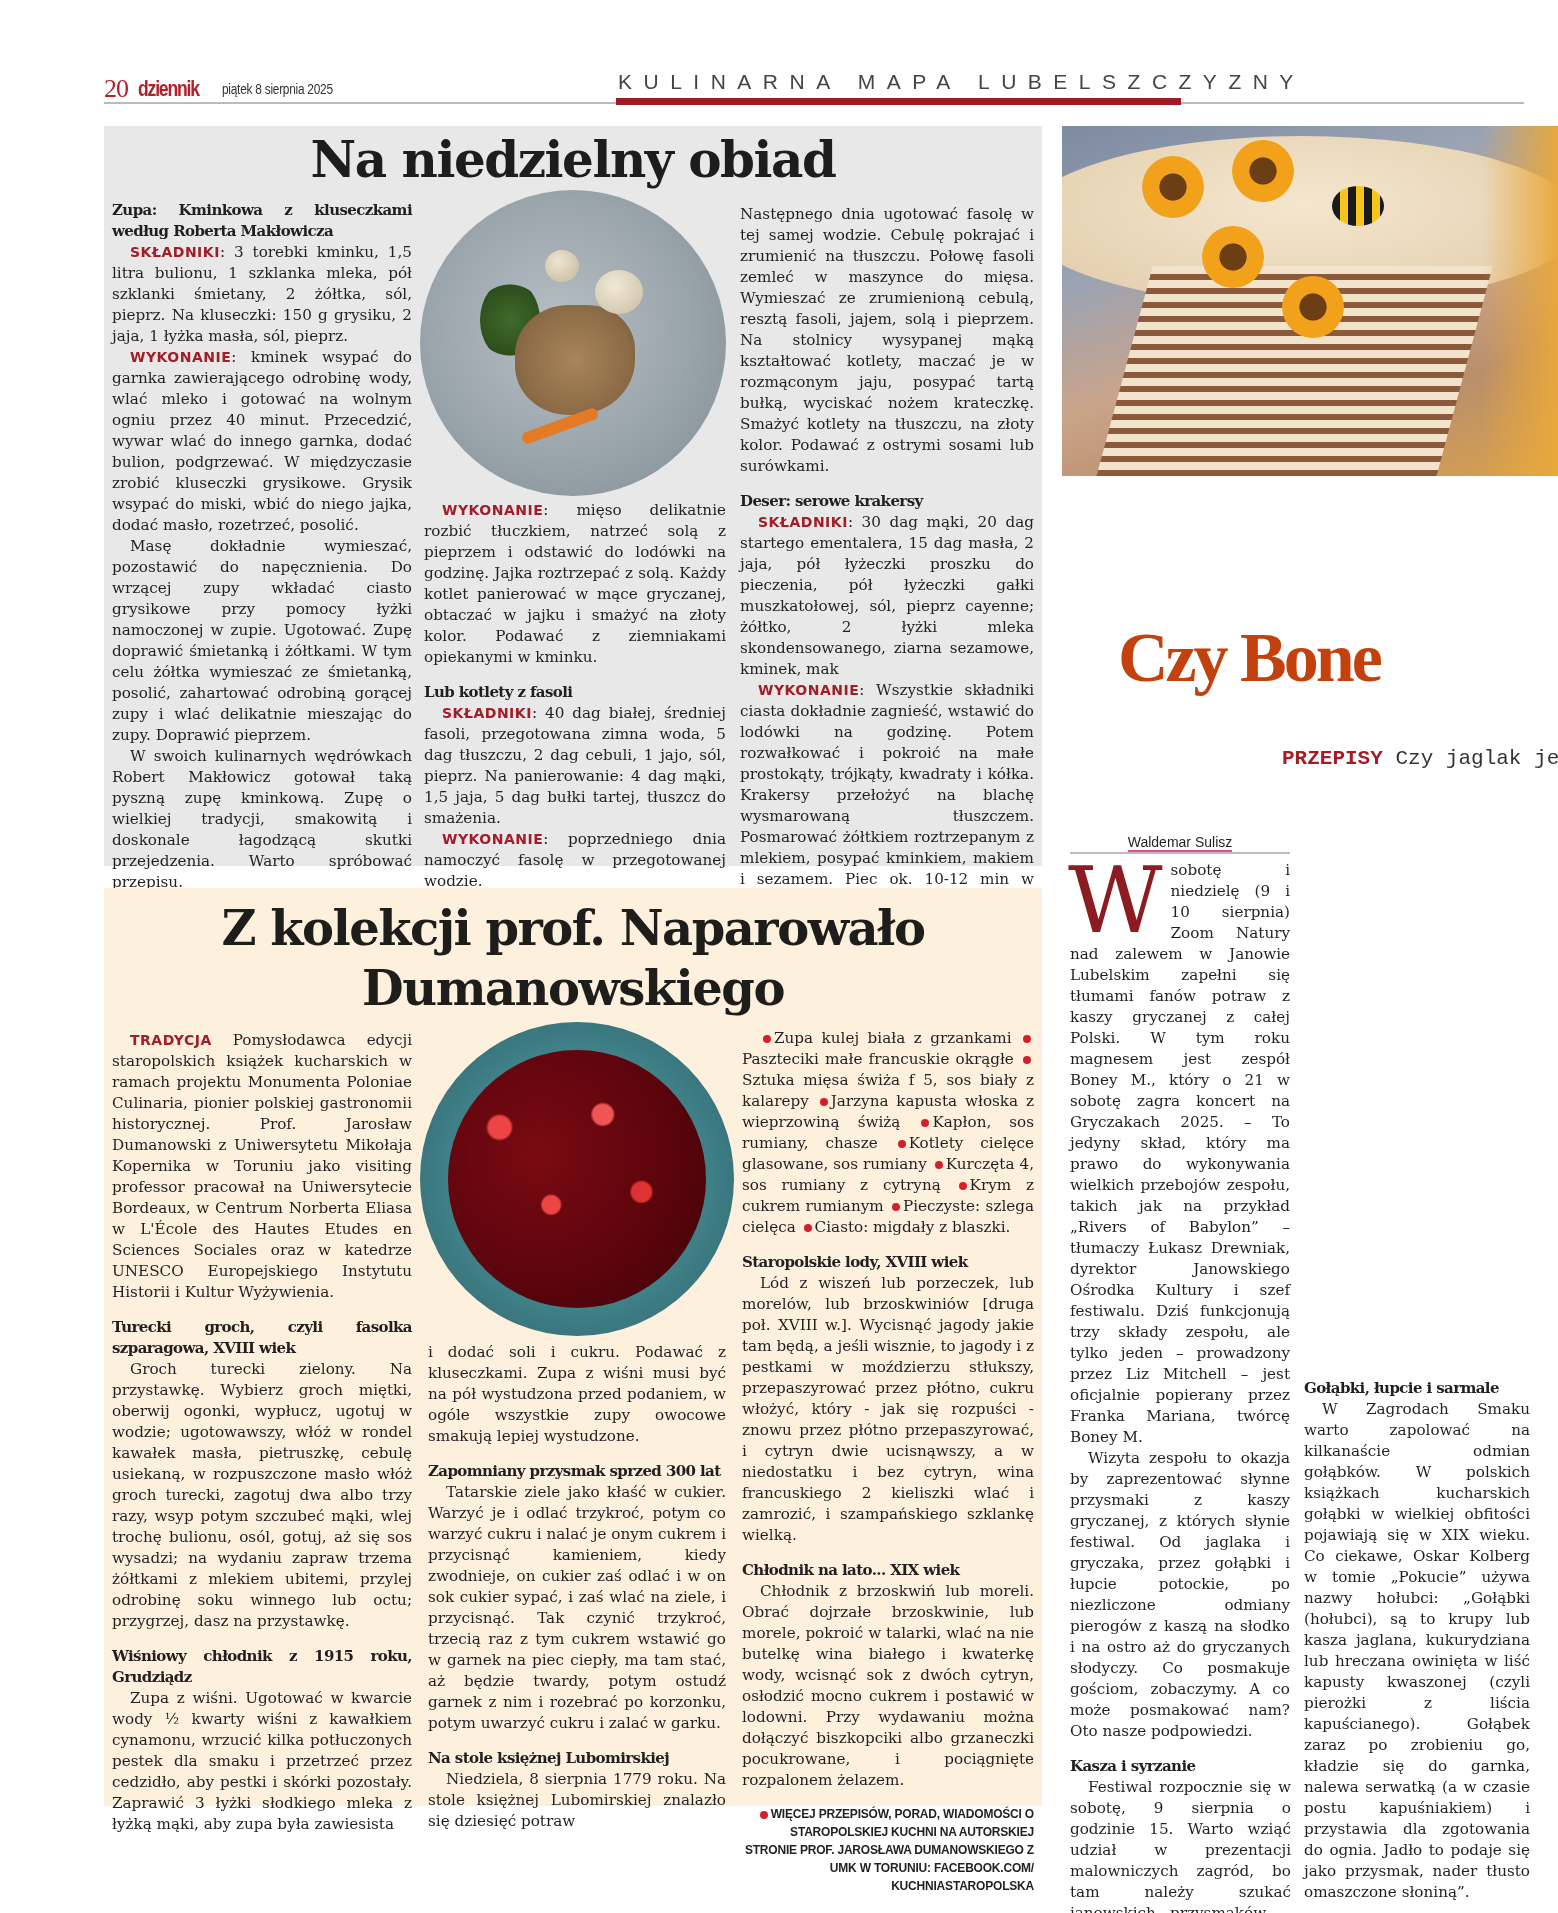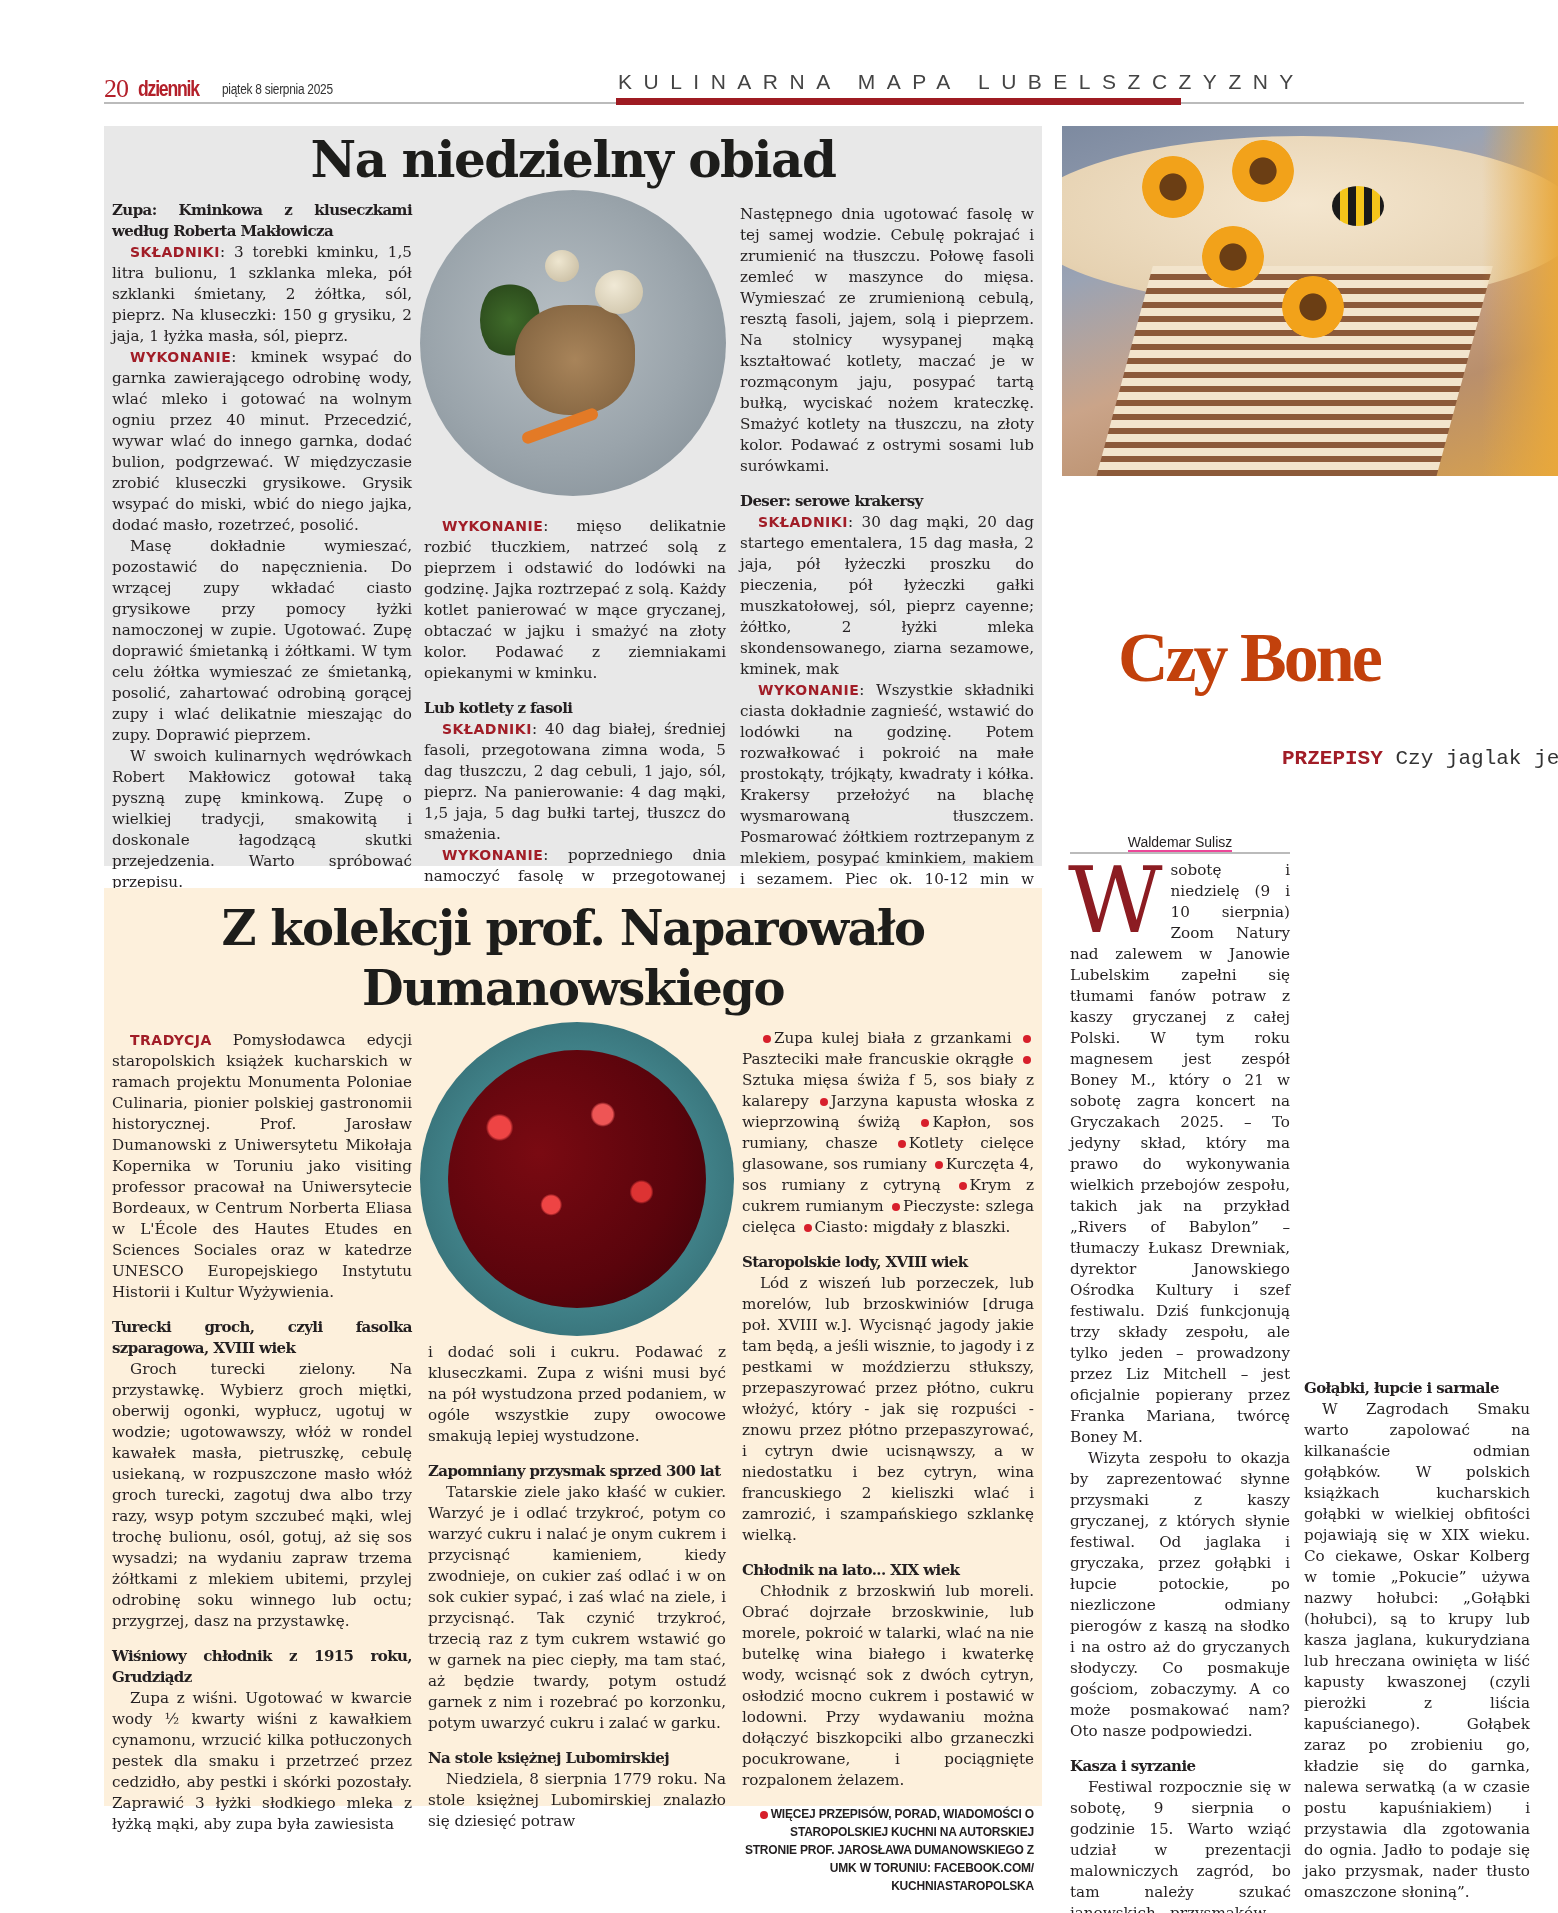--- a/index.html
+++ b/index.html
@@ -89,21 +89,21 @@
 <div class="col" style="left:112px; top:200px; width:300px;">
   <p class="sub first">Zupa: Kminkowa z kluseczkami według Roberta Makłowicza</p>
   <p><span class="kw">SKŁADNIKI</span><span>: 3 torebki kminku, 1,5 litra bulionu, 1 szklanka mleka, pół szklanki śmietany, 2 żółtka, sól, pieprz. Na kluseczki: 150 g grysiku, 2 jaja, 1 łyżka masła, sól, pieprz.</span></p>
   <p><span class="kw">WYKONANIE</span><span>: kminek wsypać do garnka zawierającego odrobinę wody, wlać mleko i gotować na wolnym ogniu przez 40 minut. Przecedzić, wywar wlać do innego garnka, dodać bulion, podgrzewać. W międzyczasie zrobić kluseczki grysikowe. Grysik wsypać do miski, wbić do niego jajka, dodać masło, rozetrzeć, posolić.</span></p>
   <p>Masę dokładnie wymieszać, pozostawić do napęcznienia. Do wrzącej zupy wkładać ciasto grysikowe przy pomocy łyżki namoczonej w zupie. Ugotować. Zupę doprawić śmietanką i żółtkami. W tym celu żółtka wymieszać ze śmietanką, posolić, zahartować odrobiną gorącej zupy i wlać delikatnie mieszając do zupy. Doprawić pieprzem.</p>
   <p>W swoich kulinarnych wędrówkach Robert Makłowicz gotował taką pyszną zupę kminkową. Zupę o wielkiej tradycji, smakowitą i doskonale łagodzącą skutki przejedzenia. Warto spróbować przepisu.</p>
   <p class="sub">Drugie: schabowy po lubelsku</p>
   <p><span class="kw">SKŁADNIKI</span><span>: 4 kotlety schabowe z kostką, 4 jajka, sól, pieprz, mąka gryczana, olej do smażenia.</span></p>
 </div>
 
-<div class="col" style="left:424px; top:516px; width:302px;">
+<div class="col" style="left:424px; top:500px; width:302px;">
   <p><span class="kw">WYKONANIE</span><span>: mięso delikatnie rozbić tłuczkiem, natrzeć solą z pieprzem i odstawić do lodówki na godzinę. Jajka roztrzepać z solą. Każdy kotlet panierować w mące gryczanej, obtaczać w jajku i smażyć na złoty kolor. Podawać z ziemniakami opiekanymi w kminku.</span></p>
   <p class="sub">Lub kotlety z fasoli</p>
   <p><span class="kw">SKŁADNIKI</span><span>: 40 dag białej, średniej fasoli, przegotowana zimna woda, 5 dag tłuszczu, 2 dag cebuli, 1 jajo, sól, pieprz. Na panierowanie: 4 dag mąki, 1,5 jaja, 5 dag bułki tartej, tłuszcz do smażenia.</span></p>
   <p><span class="kw">WYKONANIE</span><span>: poprzedniego dnia namoczyć fasolę w przegotowanej wodzie.</span></p>
 </div>
 
 <div class="col" style="left:740px; top:204px; width:294px;">
   <p class="noind">Następnego dnia ugotować fasolę w tej samej wodzie. Cebulę pokrajać i zrumienić na tłuszczu. Połowę fasoli zemleć w maszynce do mięsa. Wymieszać ze zrumienioną cebulą, resztą fasoli, jajem, solą i pieprzem. Na stolnicy wysypanej mąką kształtować kotlety, maczać je w rozmąconym jaju, posypać tartą bułką, wyciskać nożem krateczkę. Smażyć kotlety na tłuszczu, na złoty kolor. Podawać z ostrymi sosami lub surówkami.</p>
   <p class="sub">Deser: serowe krakersy</p>
   <p><span class="kw">SKŁADNIKI</span><span>: 30 dag mąki, 20 dag startego ementalera, 15 dag masła, 2 jaja, pół łyżeczki proszku do pieczenia, pół łyżeczki gałki muszkatołowej, sól, pieprz cayenne; żółtko, 2 łyżki mleka skondensowanego, ziarna sezamowe, kminek, mak</span></p>

